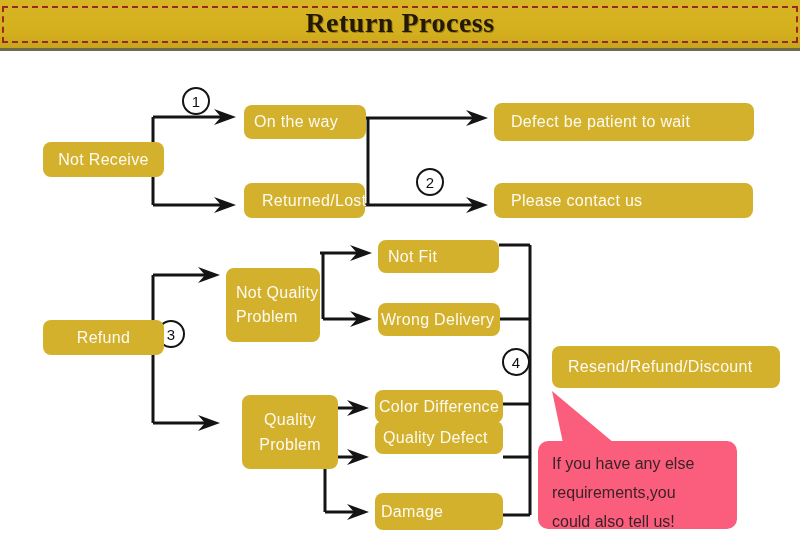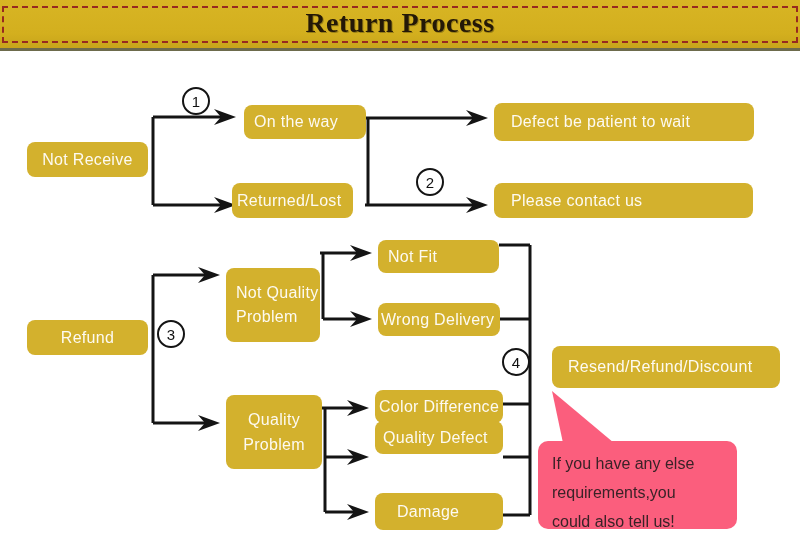--- a/index.html
+++ b/index.html
@@ -25,21 +25,21 @@
     color:var(--header-text,#241807);
     text-shadow:1px 1px 0 rgba(0,0,0,.28);
   }
   
   .node{
     position:absolute;box-sizing:border-box;border-radius:8px;
     background:var(--node-bg,#d3b12d);color:var(--node-text,#fdfaf1);
     font-size:16px;letter-spacing:.3px;
     display:flex;align-items:center;line-height:20px;
   }
-  .node.center{justify-content:center;text-align:center;}
+  .node.center{justify-content:center;text-align:center;margin-left:16px;}
   
   svg.wires{position:absolute;left:0;top:0;}
   .wire{stroke:var(--line,#141414);stroke-width:3;fill:none;}
   .head{fill:var(--line,#141414);stroke:none;}
   
   .step{
     position:absolute;width:24px;height:24px;border-radius:50%;
     border:2px solid var(--line,#141414);background:#fff;
     display:flex;align-items:center;justify-content:center;
     font-size:15px;color:#111;
@@ -115,31 +115,31 @@
     </div>
   <div class="step" style="left:157px;top:320px">
       <span>3</span>
     </div>
   <div class="step" style="left:502px;top:348px">
       <span>4</span>
     </div>
 
   <div class="node center" style="left:27px;top:142px;width:121px;height:35px">Not Receive</div>
   <div class="node" style="left:244px;top:105px;width:122px;height:34px;padding-left:10px">On the way</div>
-  <div class="node" style="left:232px;top:183px;width:121px;height:35px;padding-left:5px">Returned/Lost</div>
+  <div class="node" style="left:244px;top:183px;width:121px;height:35px;padding-left:18px">Returned/Lost</div>
   <div class="node" style="left:494px;top:103px;width:260px;height:38px;padding-left:17px">Defect be patient to wait</div>
   <div class="node" style="left:494px;top:183px;width:259px;height:35px;padding-left:17px">Please contact us</div>
   <div class="node" style="left:226px;top:268px;width:94px;height:74px;padding-left:10px;line-height:24px">Not Quality Problem</div>
   <div class="node center" style="left:27px;top:320px;width:121px;height:35px">Refund</div>
   <div class="node center" style="left:226px;top:395px;width:96px;height:74px;line-height:25px">Quality Problem</div>
   <div class="node" style="left:378px;top:240px;width:121px;height:33px;padding-left:10px">Not Fit</div>
   <div class="node" style="left:378px;top:303px;width:122px;height:33px;padding-left:3px">Wrong Delivery</div>
   <div class="node" style="left:375px;top:390px;width:128px;height:33px;padding-left:4px">Color Difference</div>
   <div class="node" style="left:375px;top:421px;width:128px;height:33px;padding-left:8px">Quality Defect</div>
-  <div class="node" style="left:375px;top:493px;width:128px;height:37px;padding-left:22px">Damage</div>
+  <div class="node" style="left:375px;top:493px;width:128px;height:37px;padding-left:6px">Damage</div>
   <div class="node" style="left:552px;top:346px;width:228px;height:42px;padding-left:16px">Resend/Refund/Discount</div>
 
   <div class="bubble">
     <div>If you have any else</div>
     <div>requirements,you</div>
     <div>could also tell us!</div>
   </div>
 
 </div>
 

